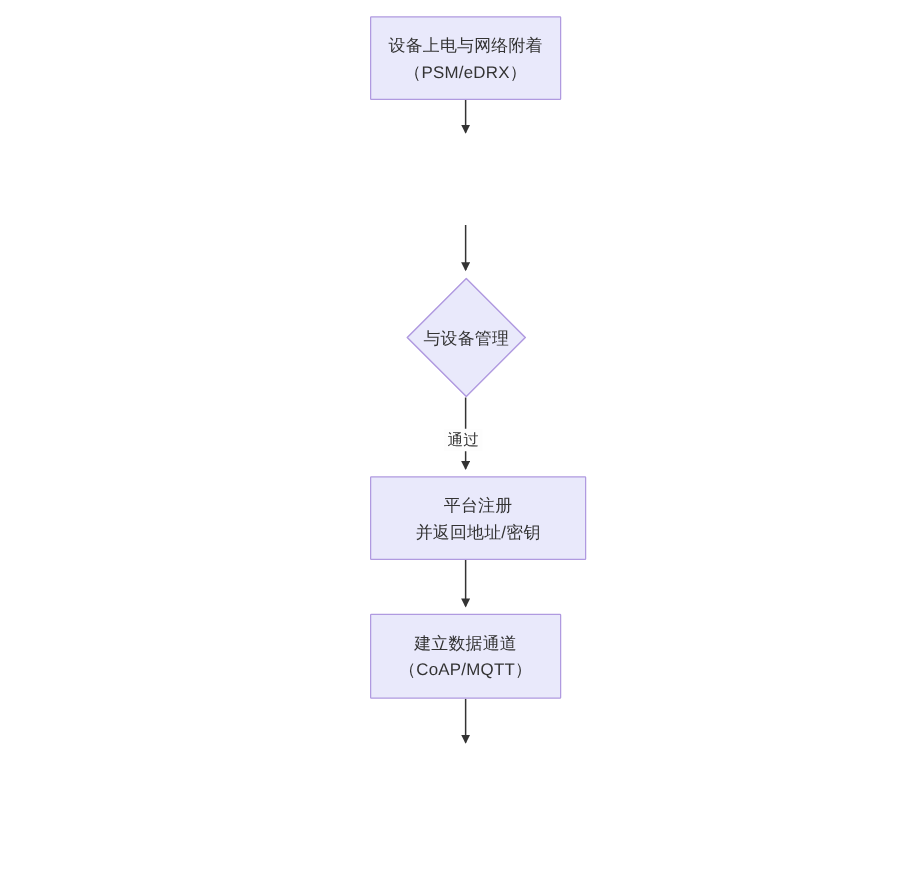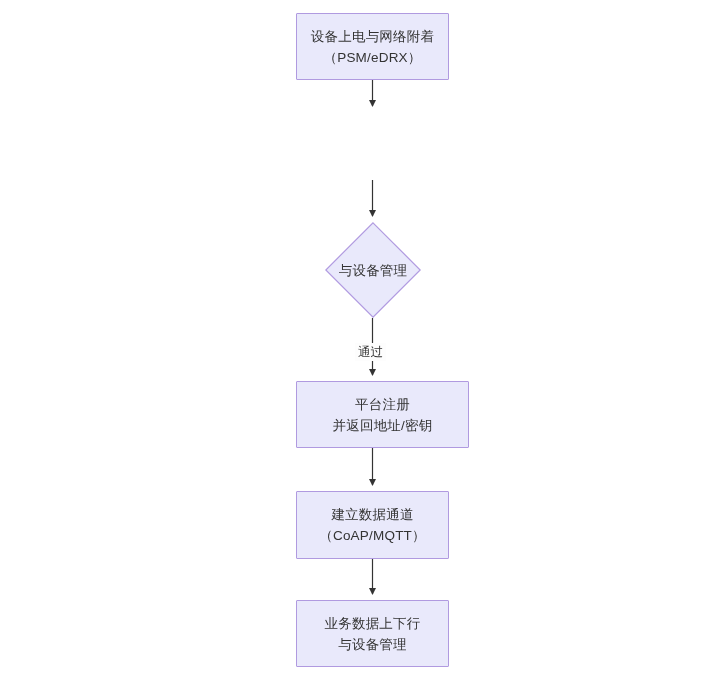--- a/index.html
+++ b/index.html
@@ -129,18 +129,14 @@
   <div class="node node-box" style="left:296px; top:381px; width:173px; height:67px;">
     <div class="node-label">平台注册
 并返回地址/密钥</div>
   </div>
 
   <div class="node node-box" style="left:296px; top:491px; width:153px; height:68px;">
     <div class="node-label">建立数据通道
 （CoAP/MQTT）</div>
   </div>
 
-  <div class="node node-box" style="left:296px; top:600px; width:153px; height:67px;">
-    <div class="node-label">业务数据上下行
-与设备管理</div>
-  </div>
 
 </div>
 
 </body></html>

